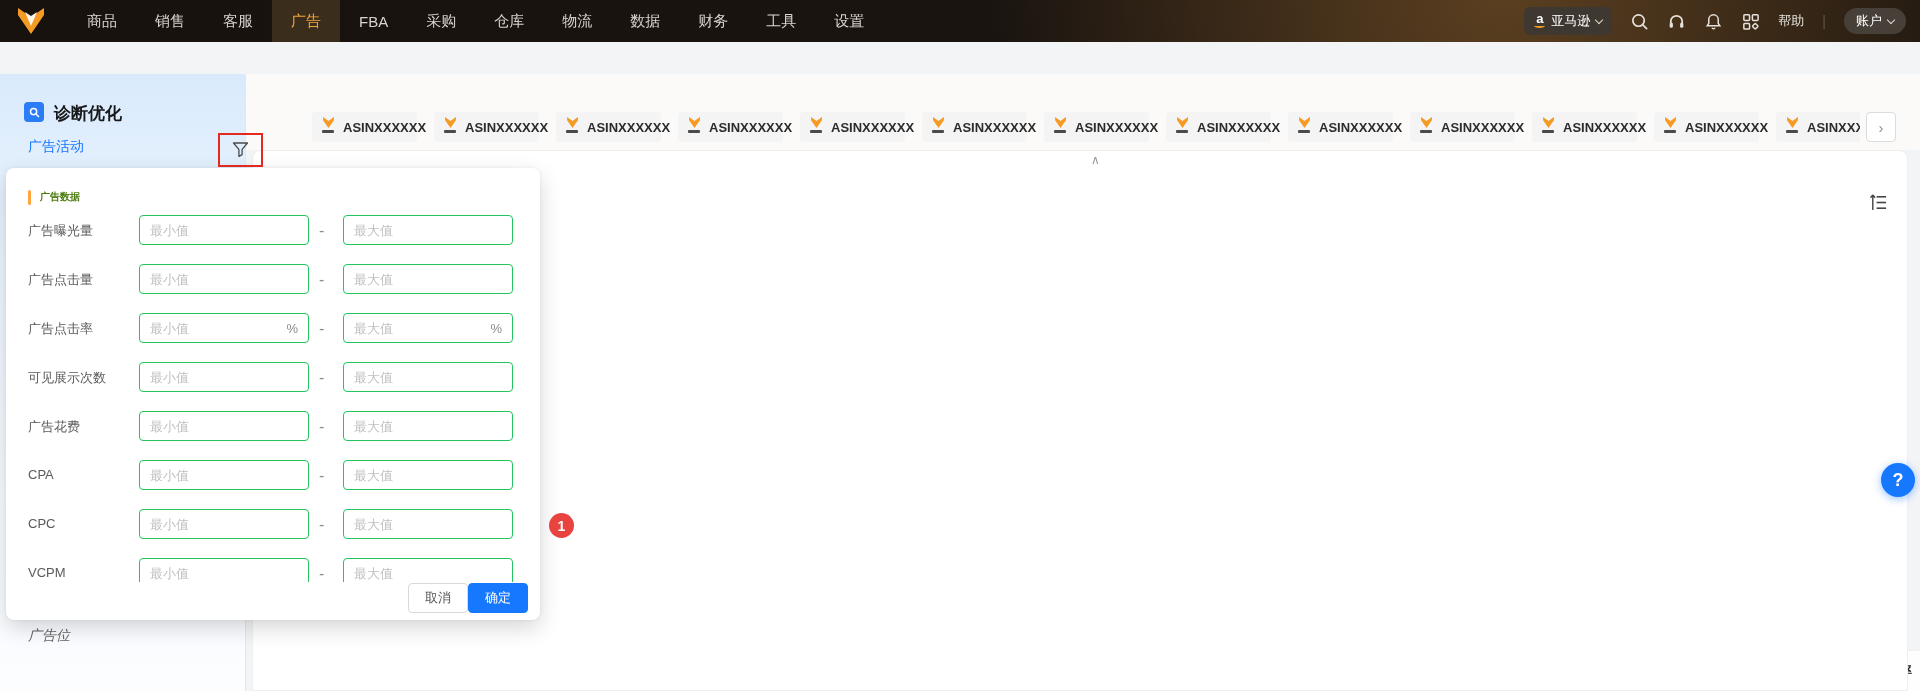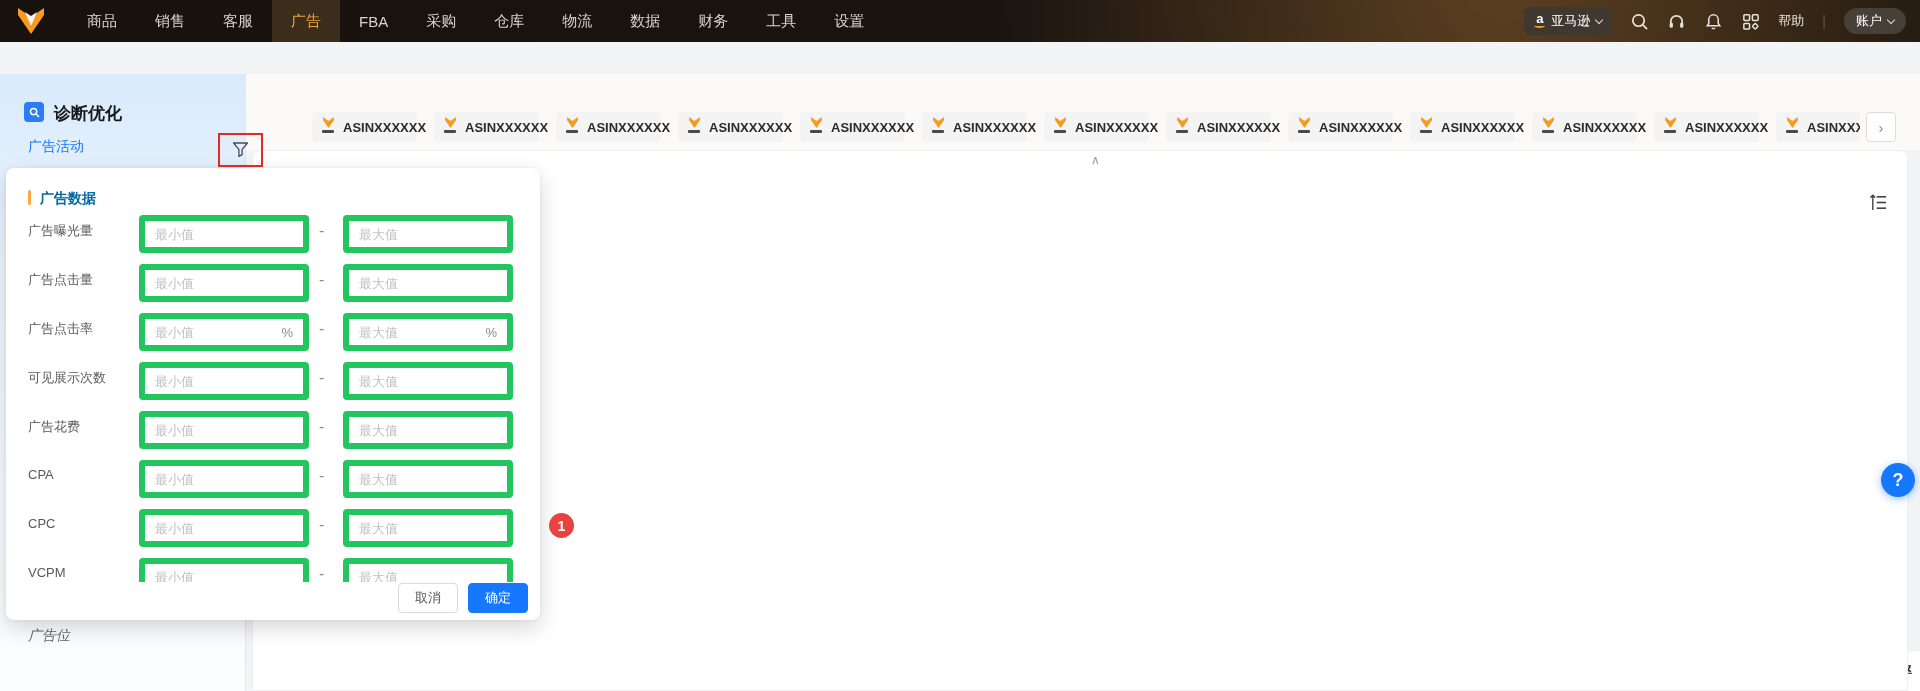--- a/index.html
+++ b/index.html
@@ -89,31 +89,31 @@
   .sorticon .up{border-bottom:4px solid #b5b5b5;}
   .sorticon .dn{border-top:4px solid #b5b5b5;}
   .chart-ico{width:15px;height:13px;}
   .kwtrans{display:inline-flex;align-items:center;justify-content:center;width:17px;height:17px;border:1px solid #1677ff;border-radius:50%;color:#1677ff;font-size:10px;margin-left:5px;font-weight:normal;}
 
   
   .dbtn{position:absolute;height:30px;background:#f5f5f5;border:1px solid #dcdcdc;border-radius:4px;color:#b8b8b8;font-size:13px;display:flex;align-items:center;justify-content:center;padding:0 12px;}
 
   
   .panel{left:6px;top:168px;width:534px;height:452px;background:#fff;border-radius:8px;box-shadow:0 8px 22px rgba(0,0,0,.16),0 0 4px rgba(0,0,0,.06);z-index:50;}
-  .ptitle{position:absolute;left:22px;top:22px;display:flex;gap:9px;font-size:14px;font-weight:bold;color:#0369a1;}
+  .ptitle{position:absolute;left:22px;top:22px;display:flex;gap:9px;font-size:10px;font-weight:bold;color:#4d7c0f;}
   .pbar{width:3px;height:15px;background:#ffa63e;border-radius:2px;}
   .prows{position:absolute;left:0;top:44px;width:534px;height:370px;overflow:hidden;}
   .prow{position:absolute;left:0;width:534px;height:30px;}
   .plab{position:absolute;left:22px;top:7px;font-size:13px;color:#5a5a5a;}
-  .pin{position:absolute;top:0;height:38px;border:6px solid #22c55e;border-radius:4px;display:flex;align-items:center;padding:0 10px;background:#fff;}
+  .pin{position:absolute;top:0;height:30px;border:1px solid #22c55e;border-radius:4px;display:flex;align-items:center;padding:0 10px;background:#fff;}
   .pin input{border:none;outline:none;flex:1;font-size:13px;color:#333;background:transparent;width:100%;font-family:inherit;}
   .pin input::placeholder{color:#c0c0c0;}
   .pin .suffix{color:#8c8c8c;font-size:13px;flex:none;}
   .pdash{position:absolute;left:313px;top:7px;color:#8c8c8c;}
-  .pbtns{position:absolute;right:12px;top:415px;display:flex;gap:10px;}
+  .pbtns{position:absolute;right:12px;top:415px;display:flex;}
   .pbtn{height:30px;border-radius:4px;font-size:13px;display:flex;align-items:center;justify-content:center;padding:0 16px;}
   .pbtn.cancel{background:#fff;border:1px solid #d9d9d9;color:#555;}
   .pbtn.ok{background:#1677ff;border:1px solid #1677ff;color:#fff;}
 
   
   .redbox{left:218px;top:133px;width:45px;height:34px;border:2px solid #e02a22;z-index:55;background:transparent;}
   .funnel{position:absolute;left:12px;top:6px;}
 
   
   .stepbadge{left:549px;top:513px;width:25px;height:25px;background:#e8433f;border-radius:50%;color:#fff;font-size:14px;font-weight:bold;display:flex;align-items:center;justify-content:center;z-index:60;}

